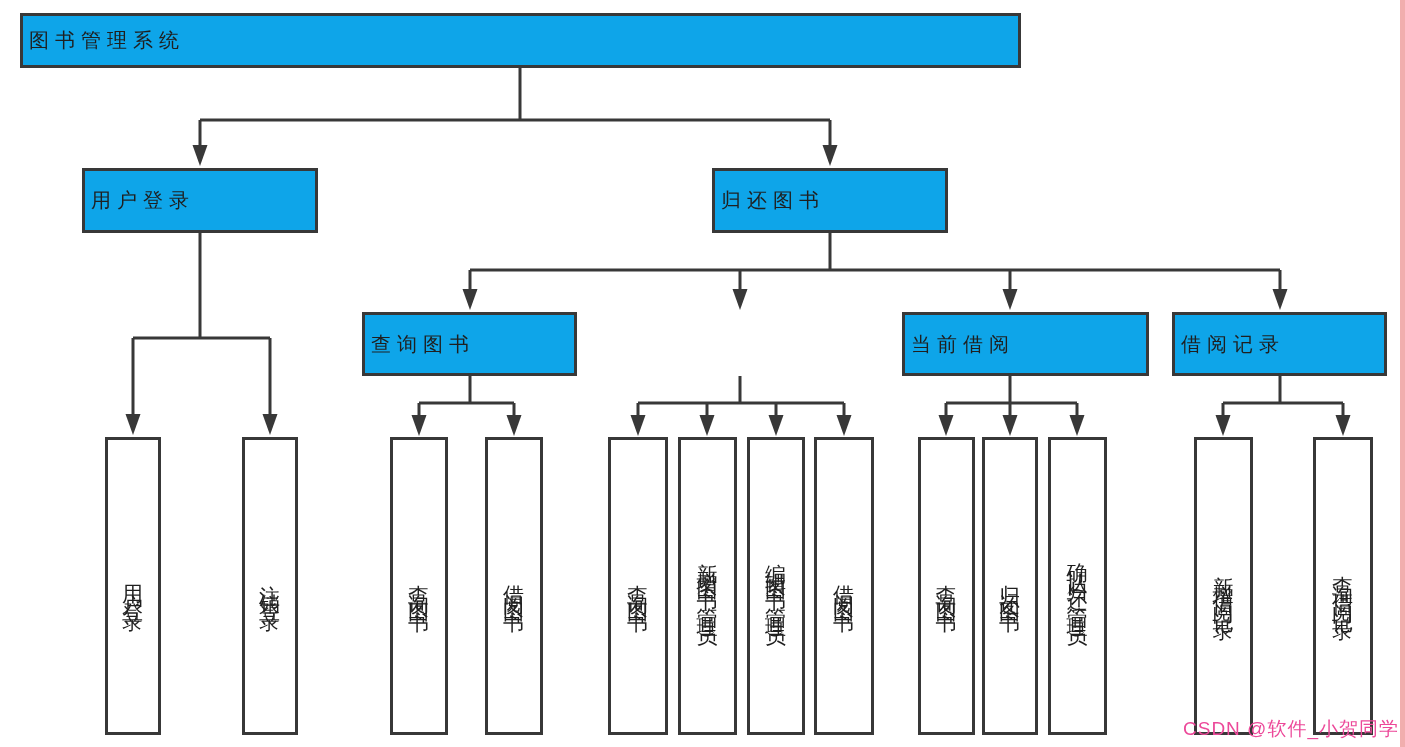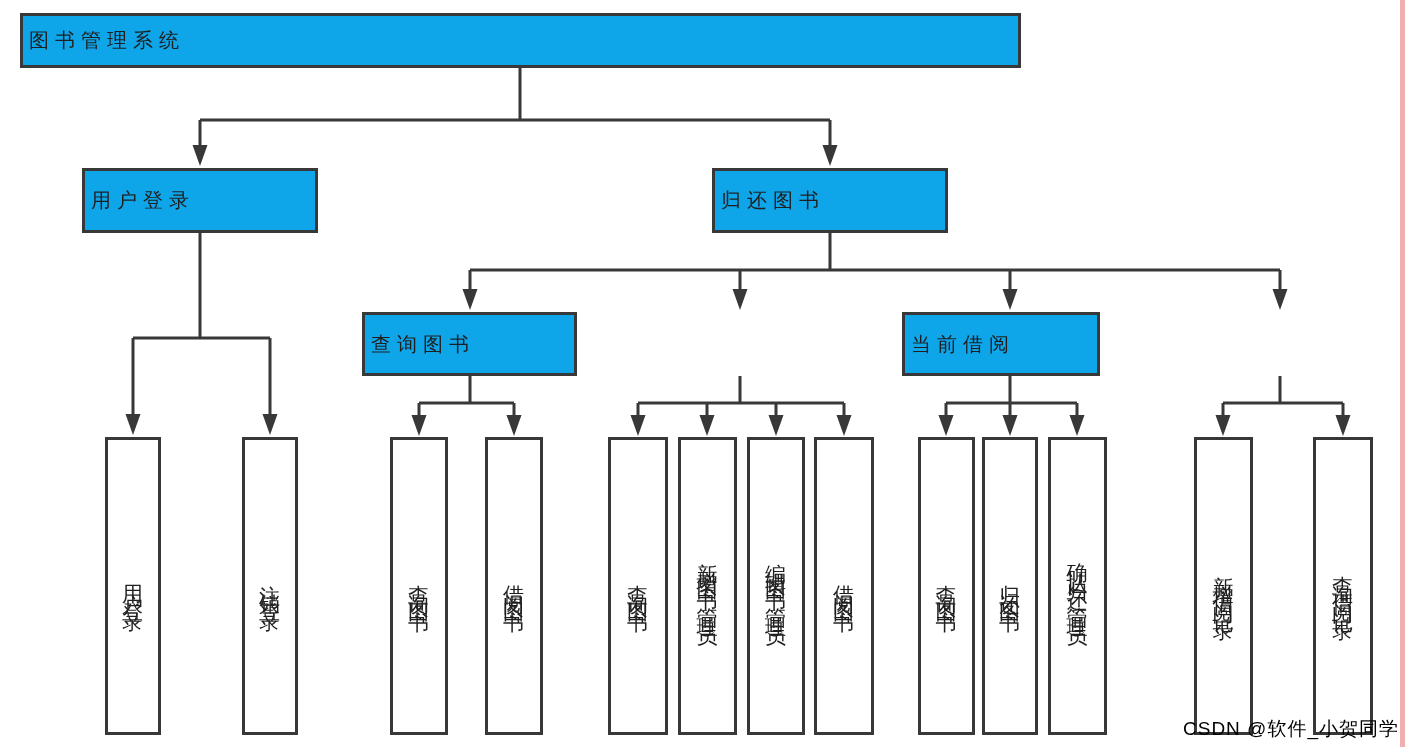--- a/index.html
+++ b/index.html
@@ -36,21 +36,21 @@
     font-size:21px;
     letter-spacing:9px;
     line-height:1;
     color:#1f1f1f;
     white-space:nowrap;
   }
   .watermark{
     position:absolute;
     left:1183px;top:716px;
     font-size:19px;
-    color:#000000;
+    color:#ec4899;
     letter-spacing:1px;
     white-space:nowrap;
   }
   .accent-strip{
     position:absolute;
     right:0;top:0;
     width:5px;height:747px;
     background:#f1aeae;
   }
 </style>
@@ -106,22 +106,25 @@
   <div class="hbox" style="left:82px;top:168px;width:236px;height:65px">
     <span>用户登录</span>
   </div>
   <div class="hbox" style="left:712px;top:168px;width:236px;height:65px">
     <span>归还图书</span>
   </div>
 
   <div class="hbox" style="left:362px;top:312px;width:215px;height:64px">
     <span>查询图书</span>
   </div>
-  <div class="hbox" style="left:902px;top:312px;width:198px;height:64px">
+  <div class="hbox" style="left:902px;top:312px;width:247px;height:64px">
     <span>当前借阅</span>
+  </div>
+  <div class="hbox" style="left:1172px;top:312px;width:215px;height:64px">
+    <span>借阅记录</span>
   </div>
 
   <div class="leaf" style="left:105px;width:56px">
     <span class="vtext">用户登录</span>
   </div>
   <div class="leaf" style="left:242px;width:56px">
     <span class="vtext">注销登录</span>
   </div>
 
   <div class="leaf" style="left:390px;width:58px">

